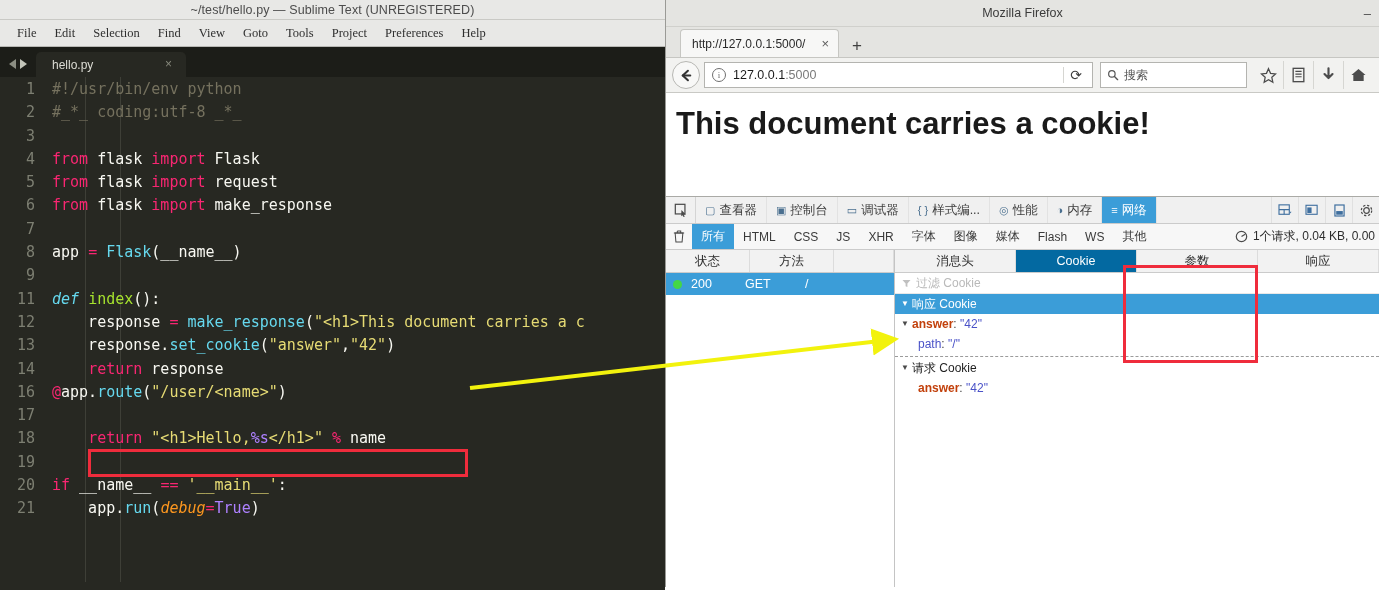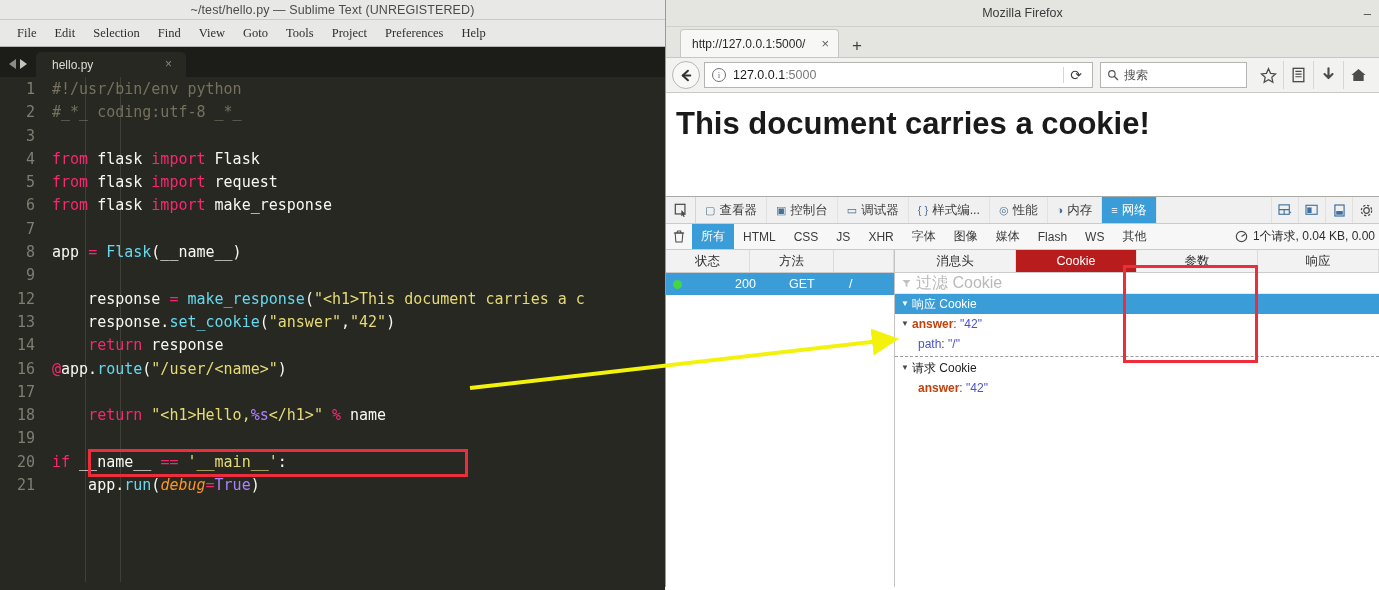--- a/index.html
+++ b/index.html
@@ -275,39 +275,39 @@
   }
   .dt-req-row {
     height: 22px; background: #3b9dd8; color: #fff;
     display: flex; align-items: center; font-size: 12.5px;
   }
   .dt-status-dot {
     width: 9px; height: 9px; border-radius: 50%;
     background: #44d744; margin: 0 9px 0 7px;
     flex: 0 0 auto;
   }
-  .dt-req-status { width: 54px; margin-left: 44px; }
+  .dt-req-status { width: 54px; }
   .dt-req-method { width: 60px; }
   .dt-req-file { }
   .dt-detail { flex: 1; background: #ffffff; position: relative; }
   .dt-dtabs {
     height: 23px; background: #f2f2f2;
     border-bottom: 1px solid #cbcbcb;
     display: flex; align-items: stretch; font-size: 12.5px;
   }
   .dt-dtab {
     flex: 1; display: flex; align-items: center;
     justify-content: center; color: #2f2f2f; cursor: default;
     border-right: 1px solid #dcdcdc;
   }
-  .dt-dtab.active { background: #b91c1c; color: #fff; }
+  .dt-dtab.active { background: #0369a1; color: #fff; }
   .dt-cookie-filter {
     height: 21px; display: flex; align-items: center;
     gap: 5px; padding-left: 7px;
-    font-size: 16px; color: #b9b9b9;
+    font-size: 12px; color: #b9b9b9;
     border-bottom: 1px solid #e8e8e8;
   }
   .ck-row {
     height: 20px; display: flex; align-items: center;
     font-size: 12px; padding-left: 6px;
   }
   .ck-row.sel { background: #3b9dd8; }
   .ck-twisty {
     width: 11px; font-size: 8px; color: #4a4a4a;
     flex: 0 0 auto; line-height: 1;
@@ -388,20 +388,21 @@
 
       <div class="code-line"><span class="gutter">6</span><span class="code-text"><span class="t-kw">from</span> flask <span class="t-kw">import</span> make_response</span></div>
 
       <div class="code-line"><span class="gutter">7</span><span class="code-text"> </span></div>
 
       <div class="code-line"><span class="gutter">8</span><span class="code-text">app <span class="t-op">=</span> <span class="t-cls">Flask</span>(__name__)</span></div>
 
       <div class="code-line"><span class="gutter">9</span><span class="code-text"> </span></div>
 
 
+      <div class="code-line"><span class="gutter">11</span><span class="code-text"><span class="t-itl">def</span> <span class="t-fn">index</span>():</span></div>
 
       <div class="code-line"><span class="gutter">12</span><span class="code-text">    response <span class="t-op">=</span> <span class="t-meth">make_response</span>(<span class="t-str">"&lt;h1&gt;This document carries a c</span></span></div>
 
       <div class="code-line"><span class="gutter">13</span><span class="code-text">    response.<span class="t-meth">set_cookie</span>(<span class="t-str">"answer"</span>,<span class="t-str">"42"</span>)</span></div>
 
       <div class="code-line"><span class="gutter">14</span><span class="code-text">    <span class="t-kw">return</span> response</span></div>
 
 
       <div class="code-line"><span class="gutter">16</span><span class="code-text"><span class="t-dec">@</span>app.<span class="t-meth">route</span>(<span class="t-str">"/user/&lt;name&gt;"</span>)</span></div>
 

